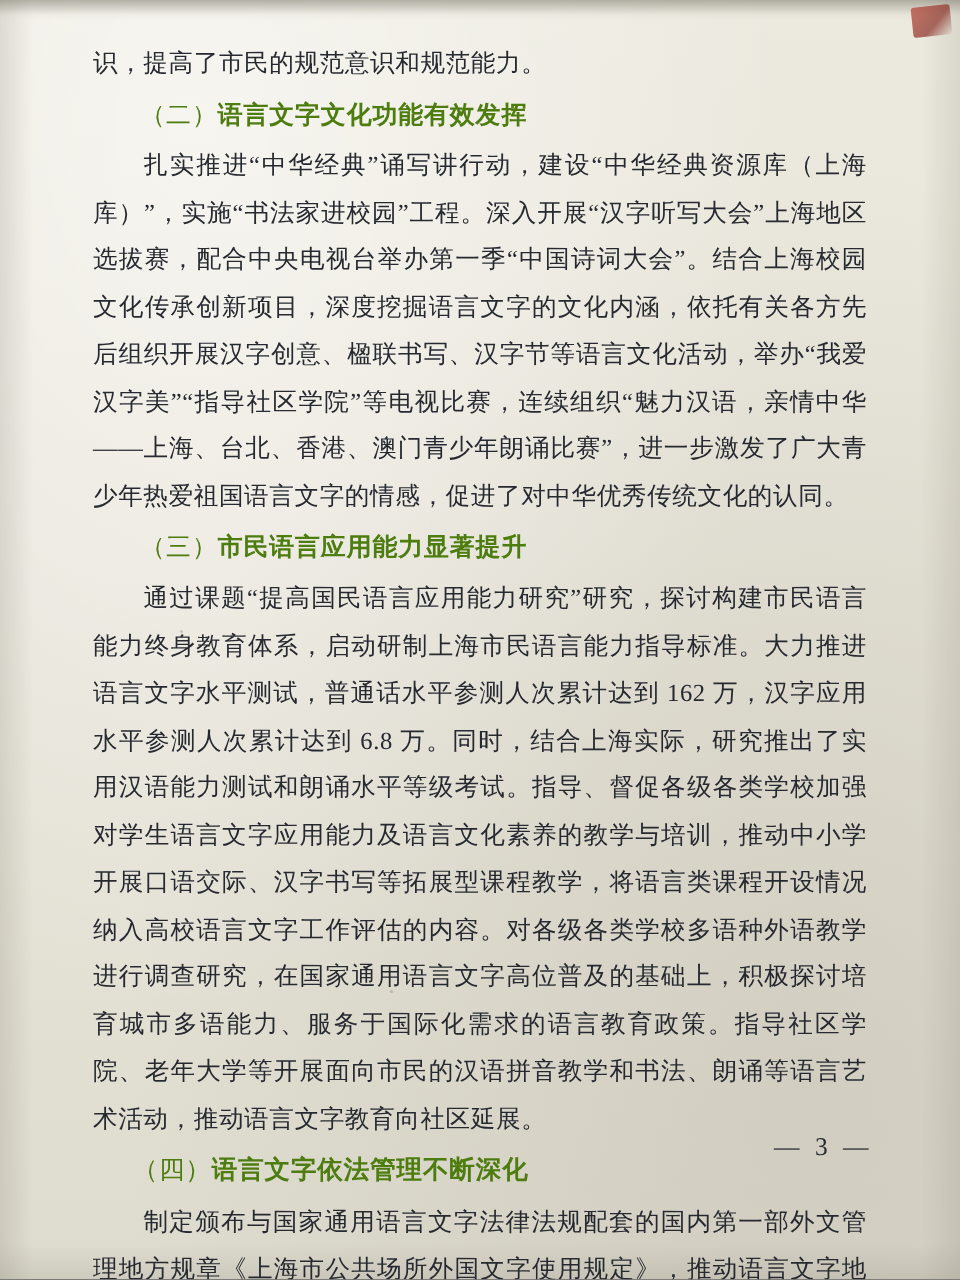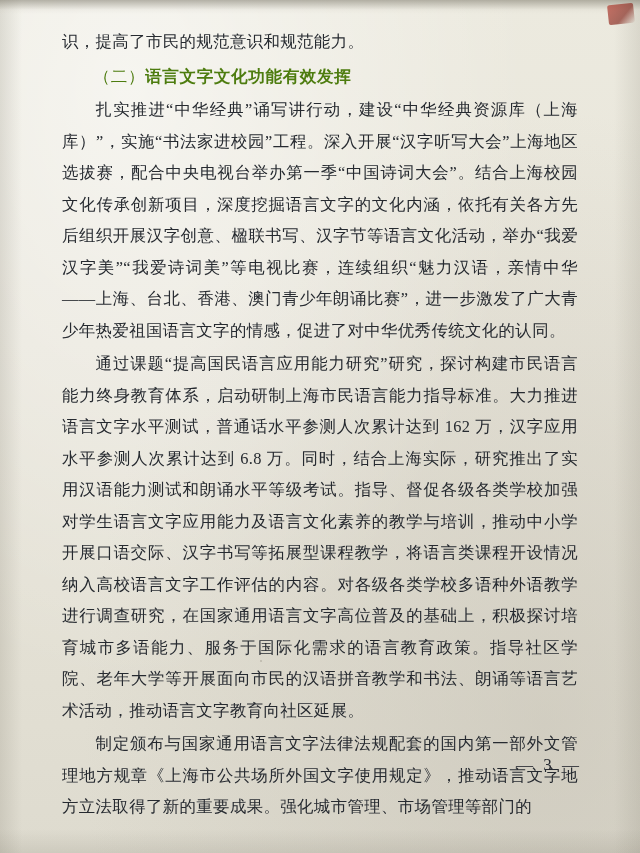--- a/index.html
+++ b/index.html
@@ -123,24 +123,26 @@
   <div class="speck" style="left:120px; top:420px; width:2px; height:2px;"></div>
   <div class="speck" style="left:430px; top:300px; width:2px; height:2px;"></div>
   <div class="speck" style="left:260px; top:660px; width:2px; height:2px;"></div>
 
   <div class="content">
 
     <p>识，提高了市民的规范意识和规范能力。</p>
 
     <p class="heading"><span class="num">（二）</span><span>语言文字文化功能有效发挥</span></p>
 
-    <p class="indent2">扎实推进“中华经典”诵写讲行动，建设“中华经典资源库（上海库）”，实施“书法家进校园”工程。深入开展“汉字听写大会”上海地区选拔赛，配合中央电视台举办第一季“中国诗词大会”。结合上海校园文化传承创新项目，深度挖掘语言文字的文化内涵，依托有关各方先后组织开展汉字创意、楹联书写、汉字节等语言文化活动，举办“我爱汉字美”“我爱诗词美”等电视比赛，连续组织“魅力汉语，亲情中华——上海、台北、香港、澳门青少年朗诵比赛”，进一步激发了广大青少年热爱祖国语言文字的情感，促进了对中华优秀传统文化的认同。</p>
+    <p class="indent2">扎实推进“中华经典”诵写讲行动，建设“中华经典资源库（上海库）”，实施“书法家进校园”工程。深入开展“汉字听写大会”上海地区选拔赛，配合中央电视台举办第一季“中国诗词大会”。结合上海校园文化传承创新项目，深度挖掘语言文字的文化内涵，依托有关各方先后组织开展汉字创意、楹联书写、汉字节等语言文化活动，举办“我爱汉字美”“指导社区学院”等电视比赛，连续组织“魅力汉语，亲情中华——上海、台北、香港、澳门青少年朗诵比赛”，进一步激发了广大青少年热爱祖国语言文字的情感，促进了对中华优秀传统文化的认同。</p>
 
+    <p class="heading"><span class="num">（三）</span><span>市民语言应用能力显著提升</span></p>
 
     <p class="indent2">通过课题“提高国民语言应用能力研究”研究，探讨构建市民语言能力终身教育体系，启动研制上海市民语言能力指导标准。大力推进语言文字水平测试，普通话水平参测人次累计达到 162 万，汉字应用水平参测人次累计达到 6.8 万。同时，结合上海实际，研究推出了实用汉语能力测试和朗诵水平等级考试。指导、督促各级各类学校加强对学生语言文字应用能力及语言文化素养的教学与培训，推动中小学开展口语交际、汉字书写等拓展型课程教学，将语言类课程开设情况纳入高校语言文字工作评估的内容。对各级各类学校多语种外语教学进行调查研究，在国家通用语言文字高位普及的基础上，积极探讨培育城市多语能力、服务于国际化需求的语言教育政策。指导社区学院、老年大学等开展面向市民的汉语拼音教学和书法、朗诵等语言艺术活动，推动语言文字教育向社区延展。</p>
 
+    <p class="heading last"><span class="num">（四）</span><span>语言文字依法管理不断深化</span></p>
 
     <p class="indent2">制定颁布与国家通用语言文字法律法规配套的国内第一部外文管理地方规章《上海市公共场所外国文字使用规定》，推动语言文字地方立法取得了新的重要成果。强化城市管理、市场管理等部门的</p>
 
   </div>
 
   <div class="footer">— 3 —</div>
 </div>
 
 </body></html>

